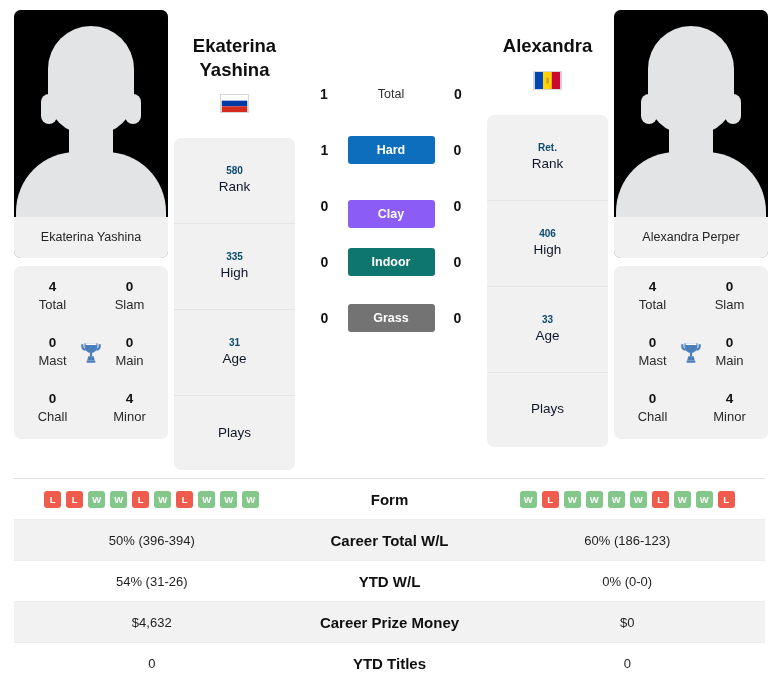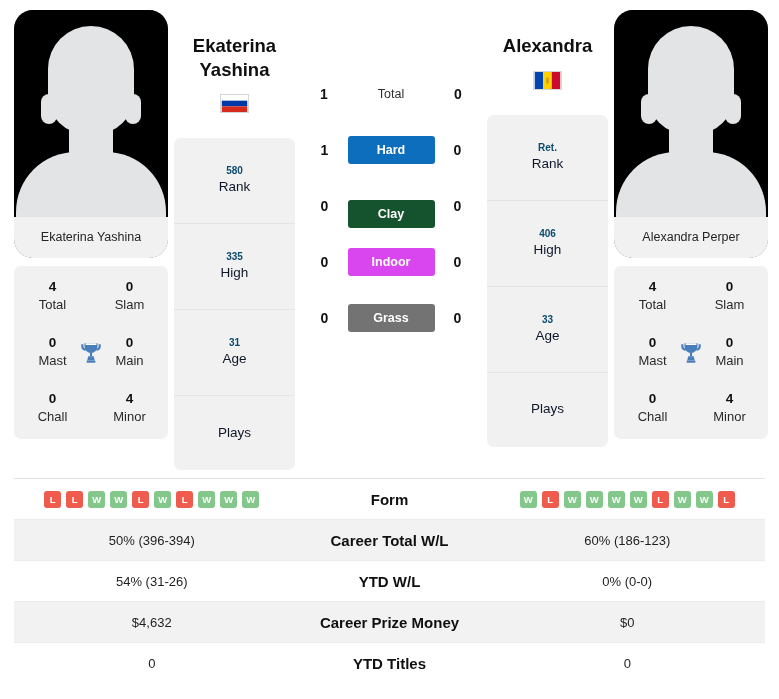--- a/index.html
+++ b/index.html
@@ -20,21 +20,21 @@
     align-items: flex-start;
     padding: 10px 14px 0 14px;
     height: 470px;
   }
 
   
   .player-col { width: 154px; flex: 0 0 154px; }
 
   .photo-card {
     background: #737373;
-    border-radius: 19px;
+    border-radius: 7px;
     overflow: hidden;
   }
   .photo {
     width: 100%;
     height: 207px;
     background: #000000;
     position: relative;
     overflow: hidden;
   }
   .silh-head {
@@ -346,26 +346,26 @@
           <div class="h2h-label">Total</div>
           <div class="h2h-score">0</div>
         </div>
         <div class="h2h-row">
           <div class="h2h-score">1</div>
           <div class="h2h-pill" style="background: rgb(13, 110, 189);">Hard</div>
           <div class="h2h-score">0</div>
         </div>
         <div class="h2h-row">
           <div class="h2h-score">0</div>
-          <div class="h2h-pill" style="background: #14532d; margin-top: 16px;">Clay</div>
+          <div class="h2h-pill" style="background: #8b5cf6; margin-top: 16px;">Clay</div>
           <div class="h2h-score">0</div>
         </div>
         <div class="h2h-row">
           <div class="h2h-score">0</div>
-          <div class="h2h-pill" style="background: #d946ef;">Indoor</div>
+          <div class="h2h-pill" style="background: #0f766e;">Indoor</div>
           <div class="h2h-score">0</div>
         </div>
         <div class="h2h-row">
           <div class="h2h-score">0</div>
           <div class="h2h-pill" style="background: #737373;">Grass</div>
           <div class="h2h-score">0</div>
         </div>
       </div>
 
     <div class="mid-col">

